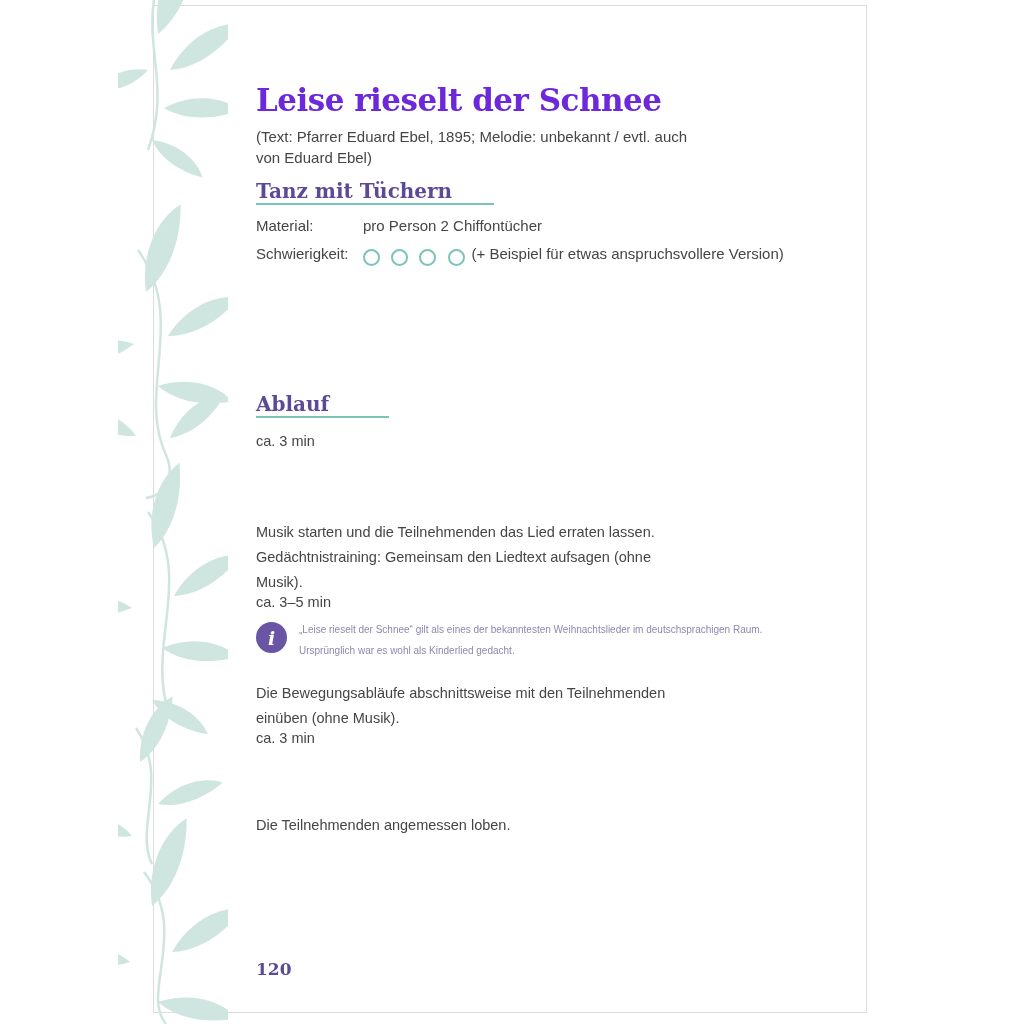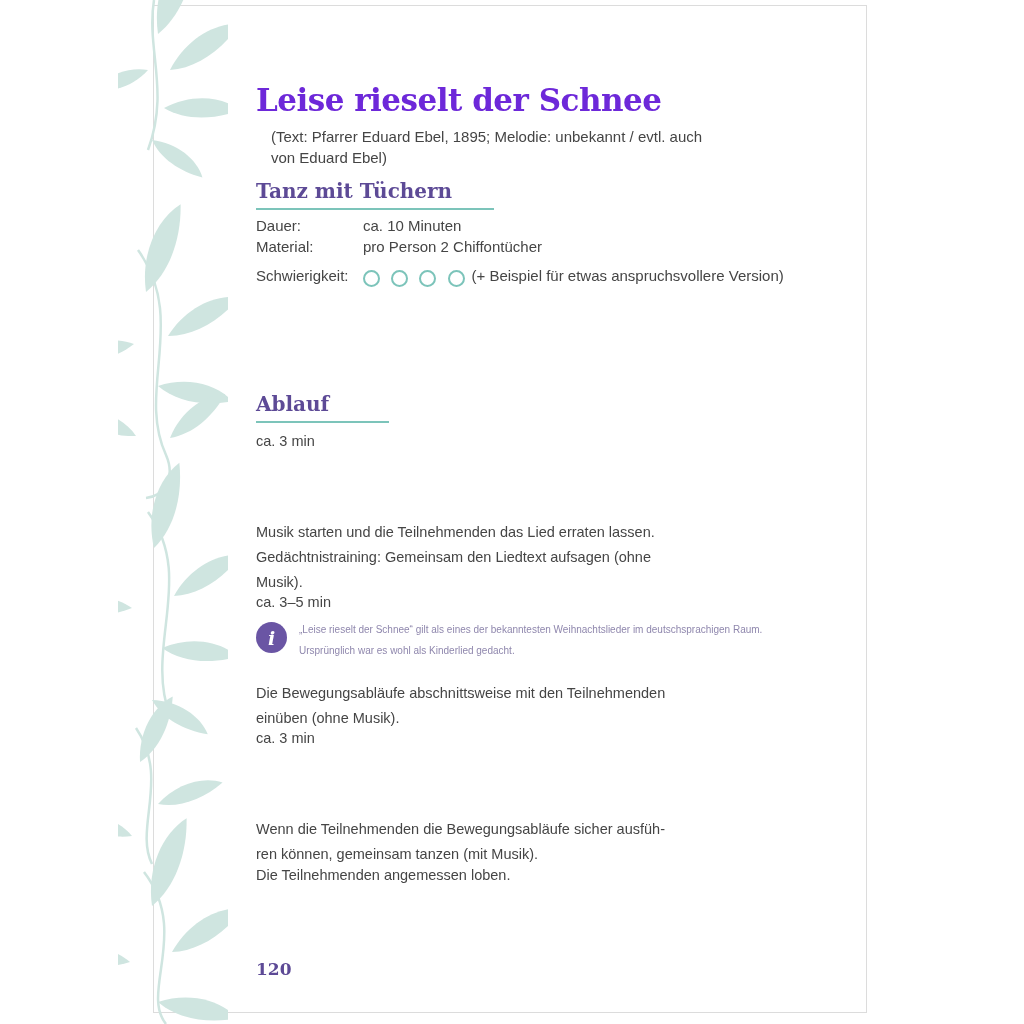--- a/index.html
+++ b/index.html
@@ -14,25 +14,25 @@
   .ornament .lfill{fill:#cfe5e0;}
   .ornament .st{stroke:#cfe5e0;stroke-width:2.5;fill:none;}
 
   .content{position:absolute;left:256px;top:0;width:512px;color:#454545;}
 
   .page-title{position:absolute;top:82px;left:0;margin:0;
     font-family:"DejaVu Serif",serif;font-weight:bold;font-size:31px;
     color:#6d28d9;letter-spacing:-0.5px;white-space:nowrap;}
 
   .subtitle{position:absolute;top:126px;left:0;width:512px;
-    font-size:15px;line-height:21px;white-space:pre-line;margin-left:15px;}
+    font-size:15px;line-height:21px;white-space:pre-line;}
 
   .h2{position:absolute;left:0;margin:0;font-family:"DejaVu Serif",serif;
     font-weight:bold;font-size:20px;color:#5d4a96;
-    border-bottom:2px solid #7cc4ba;padding-bottom:5px;box-sizing:border-box;}
+    border-bottom:2px solid #7cc4ba;box-sizing:border-box;}
   .h2-tanz{top:179px;width:238px;}
   .h2-ablauf{top:392px;width:133px;}
 
   .info-table{position:absolute;top:215px;left:0;width:512px;}
   .info-row{display:flex;font-size:15px;line-height:21.3px;}
   .info-label{width:107px;flex:0 0 107px;}
   .info-value{flex:1;white-space:pre-line;}
 
   .difficulty-row{display:flex;align-items:flex-start;margin-top:7px;font-size:15px;line-height:21px;}
   .dots{flex:0 0 auto;padding-top:2px;}
@@ -111,24 +111,20 @@
 
     <h1 class="page-title">Leise rieselt der Schnee</h1>
 
     <div class="subtitle">(Text: Pfarrer Eduard Ebel, 1895; Melodie: unbekannt / evtl. auch
 von Eduard Ebel)</div>
 
     <h2 class="h2 h2-tanz">Tanz mit Tüchern</h2>
 
     <div class="info-table">
       <div class="info-row">
-        <div class="info-label">Dauer:</div>
-        <div class="info-value">ca. 10 Minuten</div>
-      </div>
-      <div class="info-row">
         <div class="info-label">Material:</div>
         <div class="info-value">pro Person 2 Chiffontücher</div>
       </div>
       <div class="info-row">
       </div>
       <div class="difficulty-row">
         <div class="info-label">Schwierigkeit:</div>
         <span class="dots">
           <span class="dot"></span>
           <span class="dot"></span>
@@ -149,22 +145,20 @@
 Musik).</div>
       </div>
       <div class="step">
         <div class="step-time">ca. 3–5 min</div>
         <div class="step-text">Die Bewegungsabläufe abschnittsweise mit den Teilnehmenden
 einüben (ohne Musik).</div>
       </div>
       <div class="step">
         <div class="step-time">ca. 3 min</div>
         <div>
-          <div class="step-text">Wenn die Teilnehmenden die Bewegungsabläufe sicher ausfüh-
-ren können, gemeinsam tanzen (mit Musik).</div>
           <div class="step-text step-extra">Die Teilnehmenden angemessen loben.</div>
         </div>
       </div>
     </div>
 
     <div class="note">
       <div class="note-icon">
         <span>i</span>
       </div>
       <div class="note-text">„Leise rieselt der Schnee“ gilt als eines der bekanntesten Weihnachtslieder im deutschsprachigen Raum. Ursprünglich war es wohl als Kinderlied gedacht.</div>

